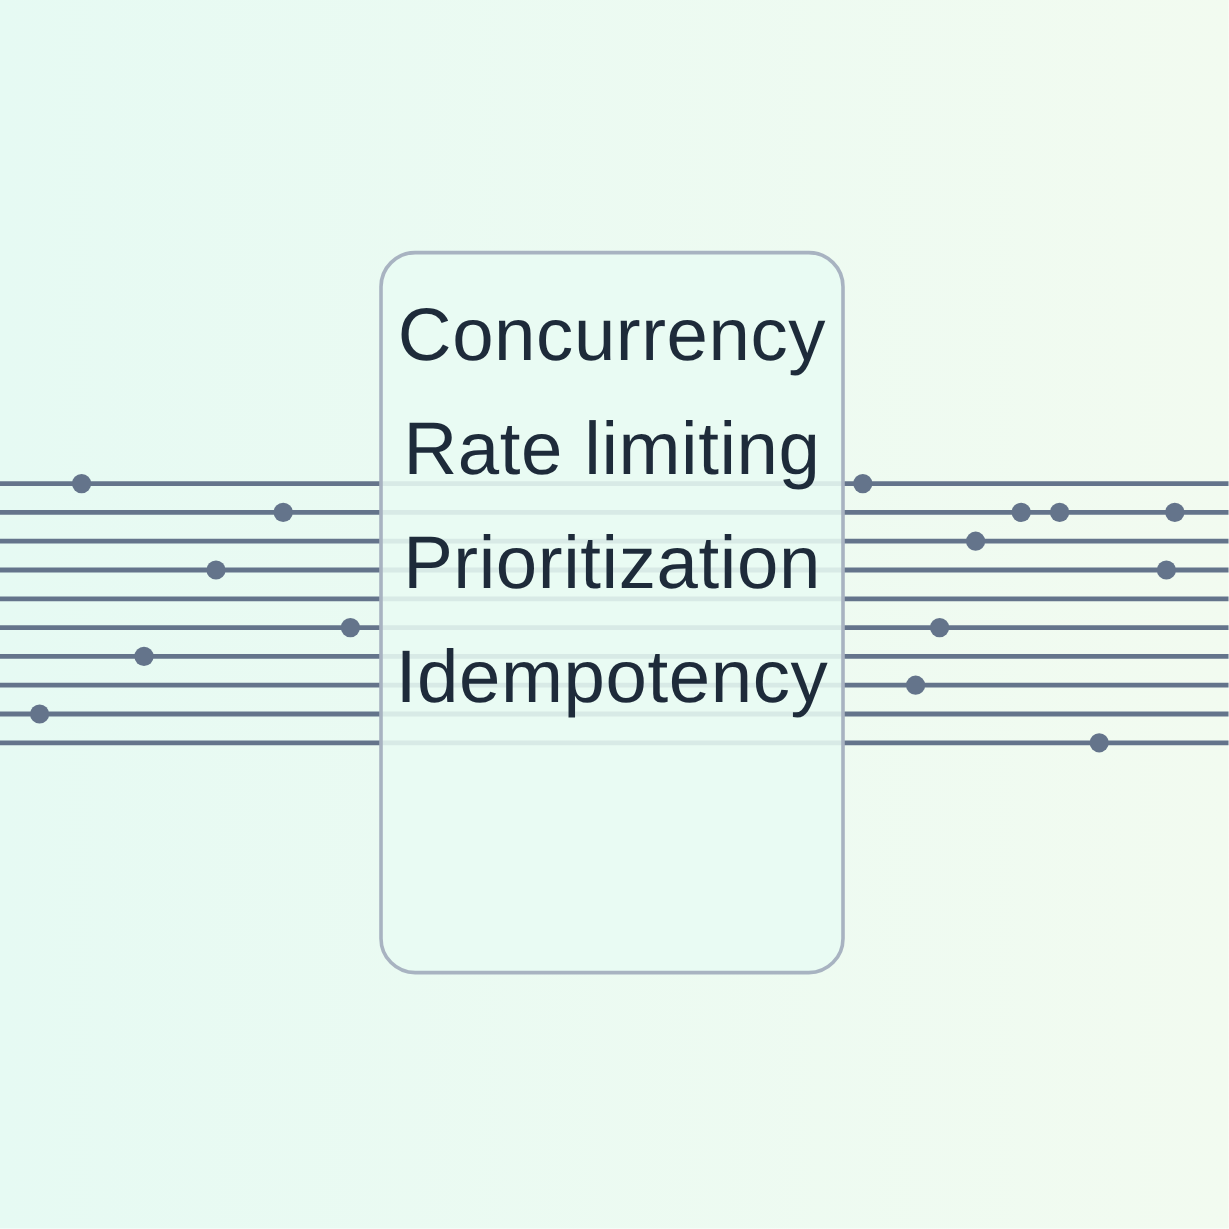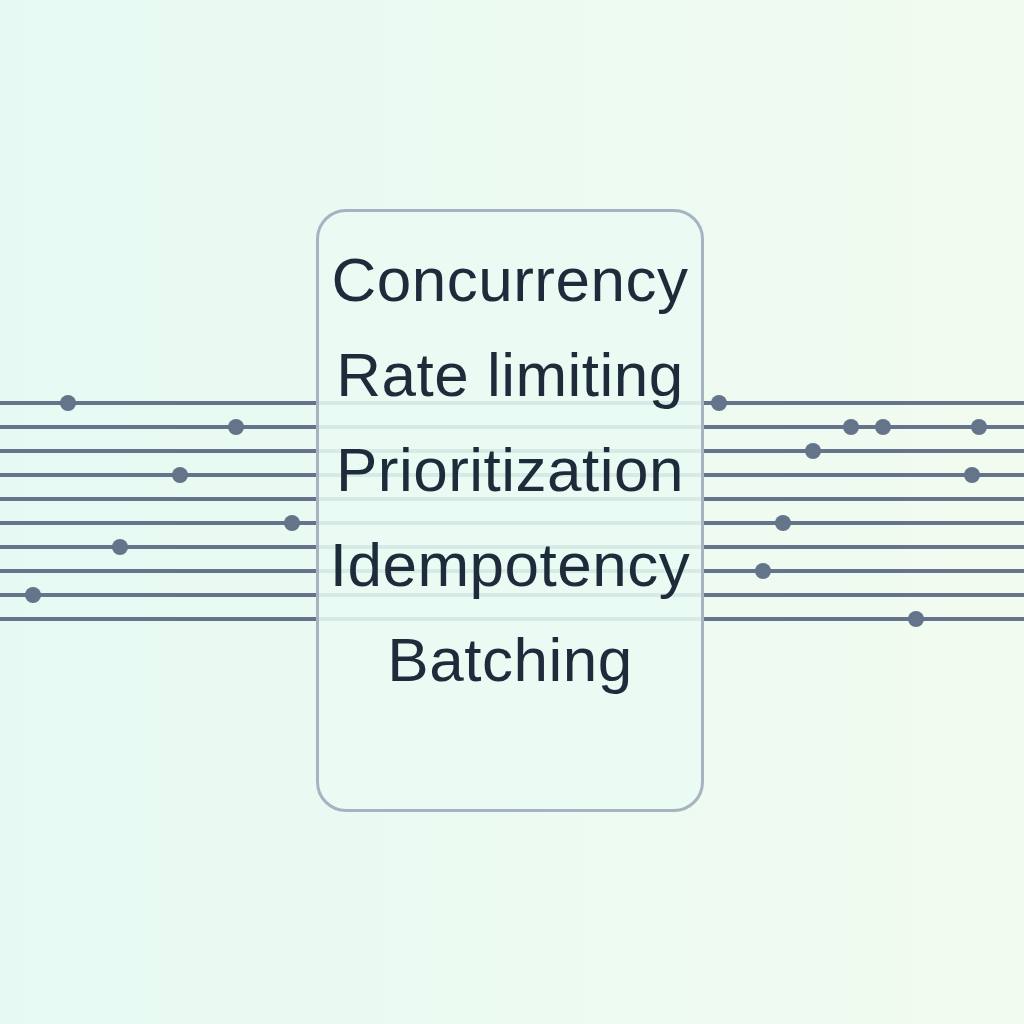--- a/index.html
+++ b/index.html
@@ -77,15 +77,14 @@
       <circle cx="783" cy="523" r="8" fill="#64748b"></circle>
       <circle cx="763" cy="571" r="8" fill="#64748b"></circle>
       <circle cx="916" cy="619" r="8" fill="#64748b"></circle>
     </svg>
 
   <div class="card" id="concepts-card" style="background: rgba(232, 250, 243, 0.88); border-color: rgb(168, 179, 193); color: rgb(30, 43, 58);">
     <div class="card-row">Concurrency</div>
     <div class="card-row">Rate limiting</div>
     <div class="card-row">Prioritization</div>
     <div class="card-row">Idempotency</div>
-    <div class="card-row">Batching</div>
   </div>
 </div>
 
 </body></html>

